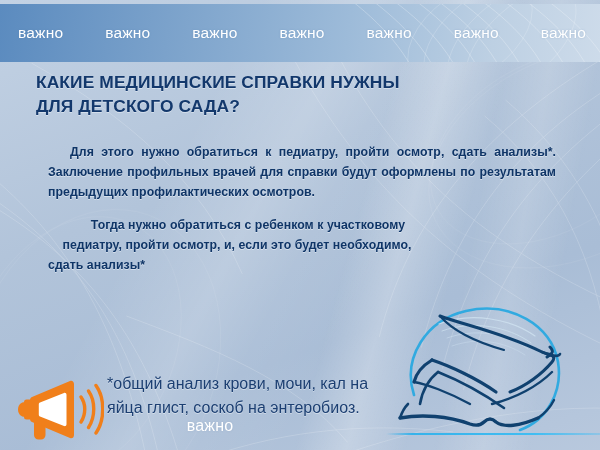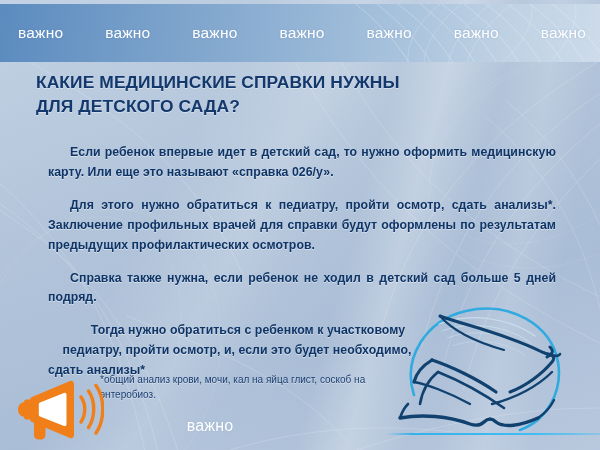--- a/index.html
+++ b/index.html
@@ -129,25 +129,25 @@
   }
   .para.narrow {
     width: 378px;
     text-align: center;
   }
   .para.last { margin-bottom: 0; }
 
   
   .footnote {
     position: absolute;
-    left: 100px;
+    left: 107px;
     top: 372px;
     width: 270px;
     color: #1c3f72;
-    font-size: 10px;
+    font-size: 16px;
     font-weight: normal;
     line-height: 1.52;
     text-shadow: 0 1px 0 rgba(255,255,255,0.40);
   }
 
   
   .vertical-mark {
     position: absolute;
     right: 1px;
     top: 128px;
@@ -278,23 +278,21 @@
       <span class="header-word">важно</span>
     </div>
   </div>
 
   <div class="title">
     <span class="l1">КАКИЕ  МЕДИЦИНСКИЕ  СПРАВКИ  НУЖНЫ</span>
     <span class="l2">ДЛЯ ДЕТСКОГО САДА?</span>
   </div>
 
   <div class="body-wrap">
-    <p class="para">Если ребенок впервые идет в детский сад, то нужно оформить медицинскую карту. Или еще это называют «справка 026/у».</p>
     <p class="para">Для этого нужно обратиться к педиатру, пройти осмотр, сдать анализы*. Заключение профильных врачей для справки будут оформлены по результатам предыдущих профилактических осмотров.</p>
-    <p class="para">Справка также нужна, если ребенок не ходил в детский сад больше 5 дней подряд.</p>
     <p class="para narrow last">Тогда нужно обратиться с ребенком к участковому педиатру, пройти осмотр, и, если это будет необходимо, сдать анализы*</p>
   </div>
 
   <div class="footnote">*общий анализ крови, мочи, кал на яйца глист, соскоб на энтеробиоз.</div>
 
   <svg class="megaphone" viewBox="0 0 92 72">
     <g>
       <path d="M13 30 L13 45 C 9 45, 6 42, 6 37.5 C 6 33, 9 30, 13 30 Z" fill="#f07f1a"></path>
       <rect x="12" y="27.5" width="8" height="20" rx="2.5" fill="#f07f1a"></rect>
       <path d="M20 25 L58 9 C 60 8, 62 9.5, 62 12 L62 63 C 62 65.5, 60 67, 58 66 L20 50 C 18.6 49.4, 18 48.2, 18 46.8 L18 28.2 C 18 26.8, 18.6 25.6, 20 25 Z" fill="#f07f1a"></path>

